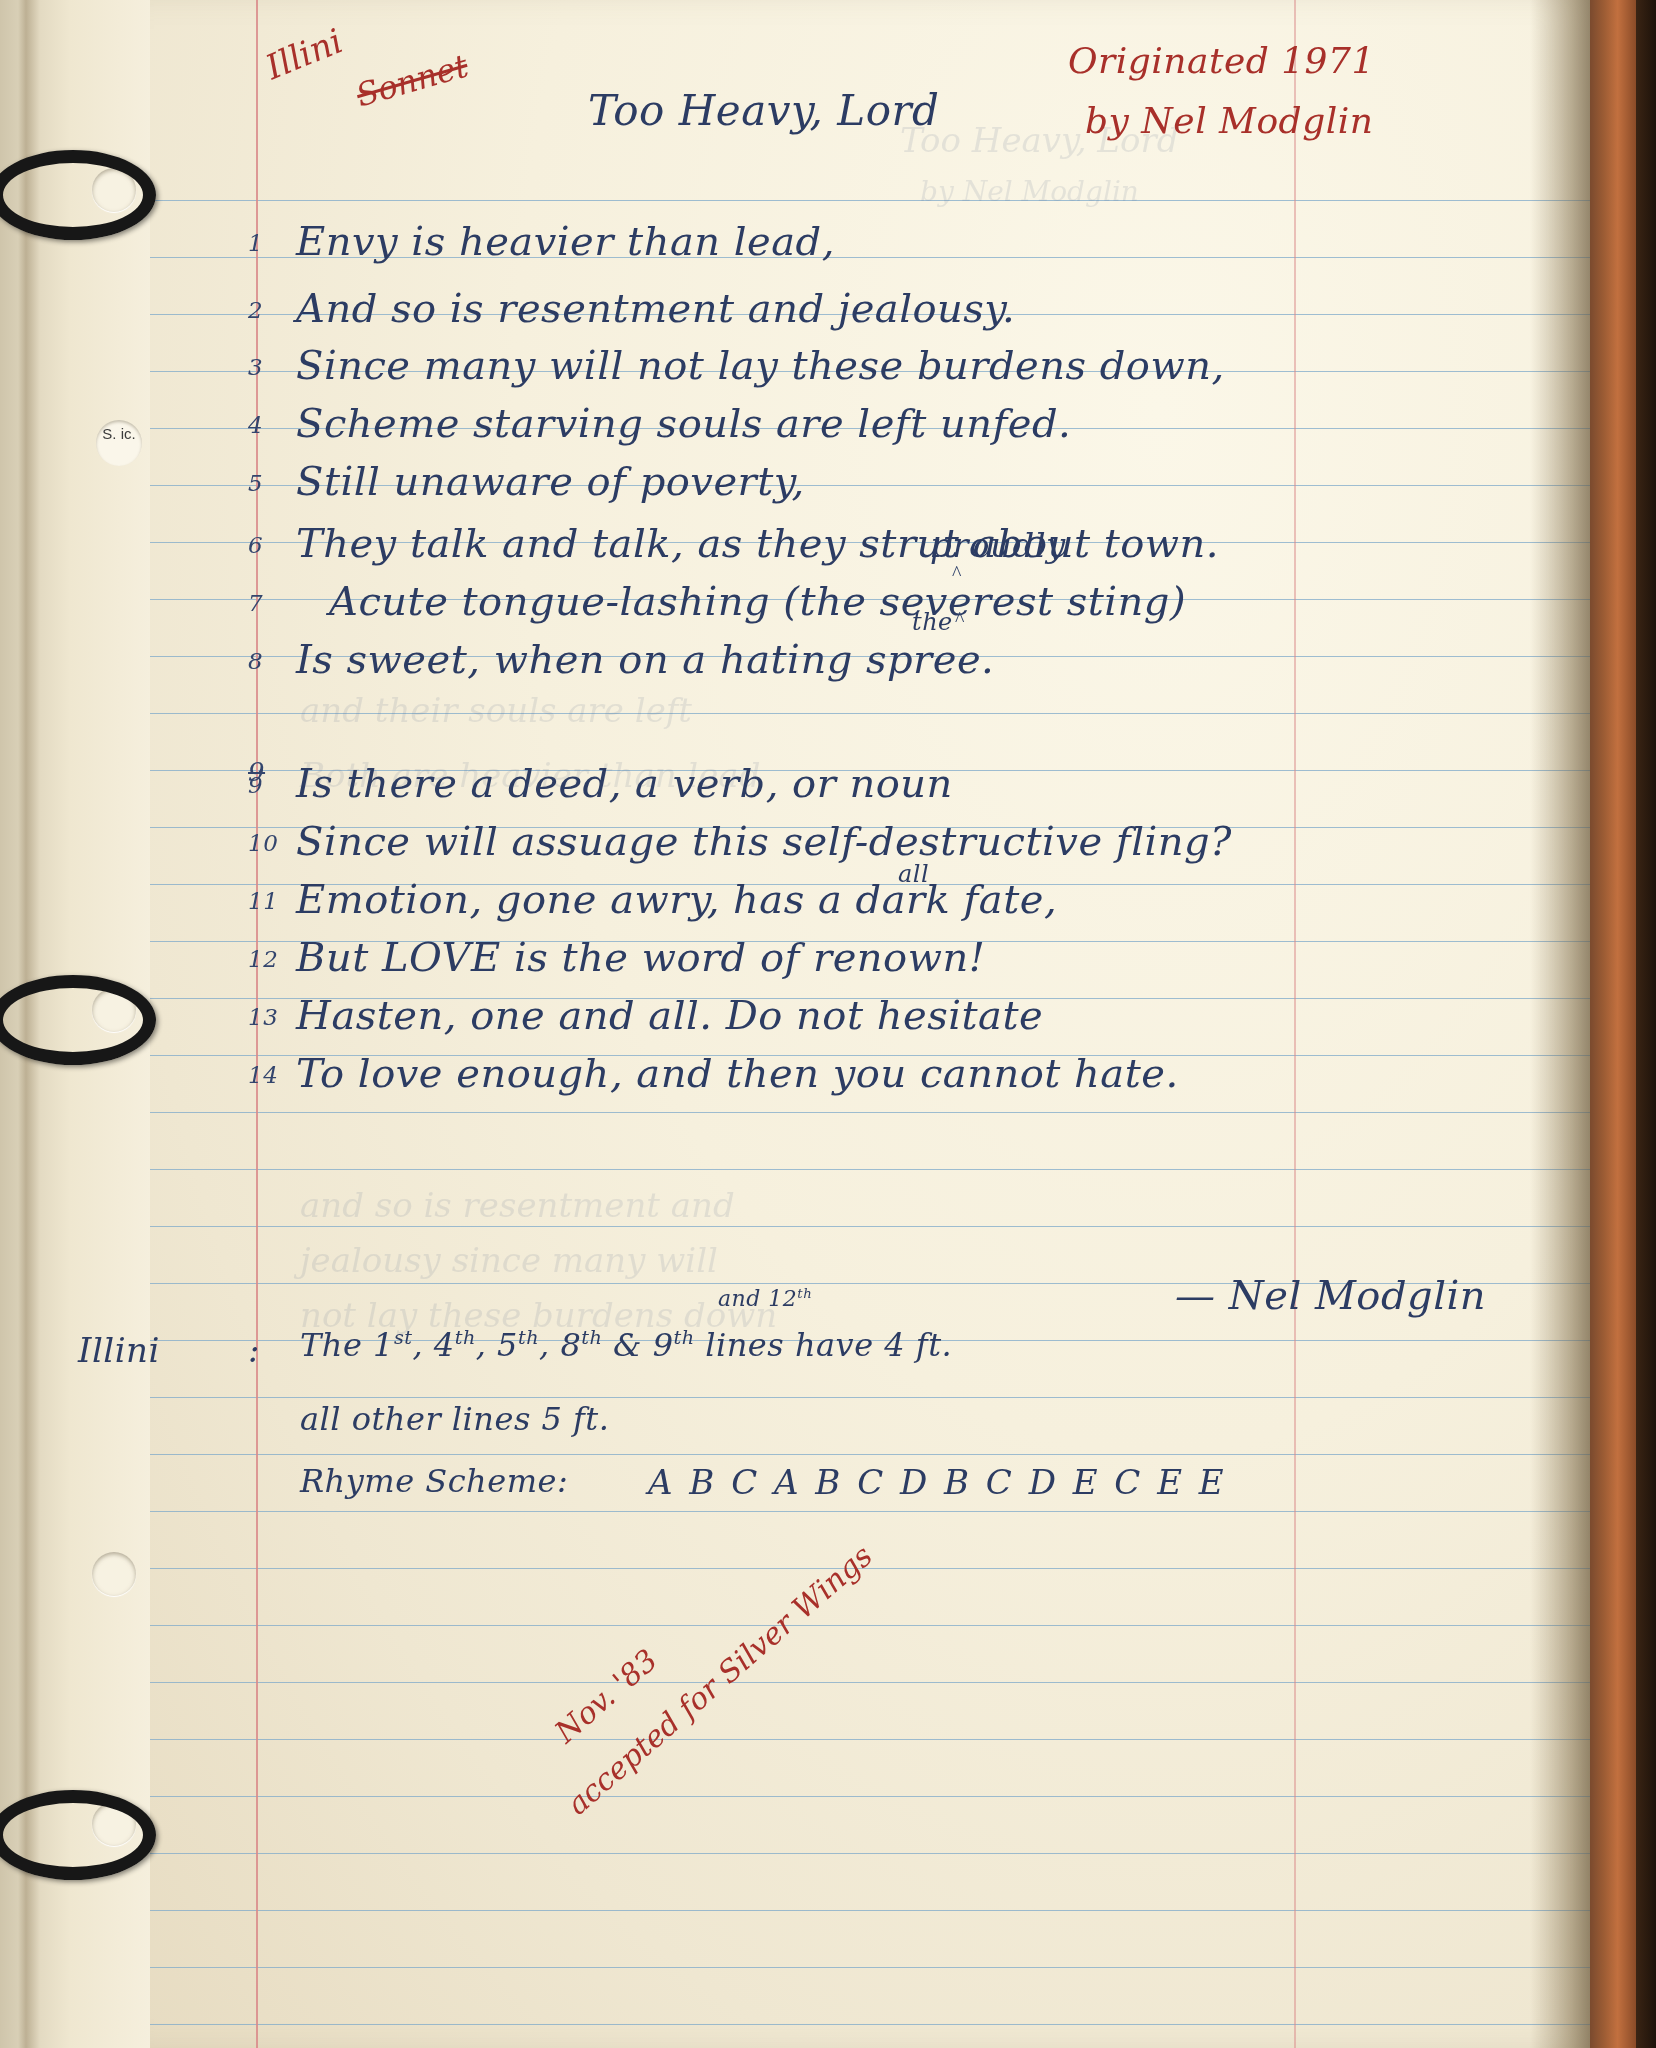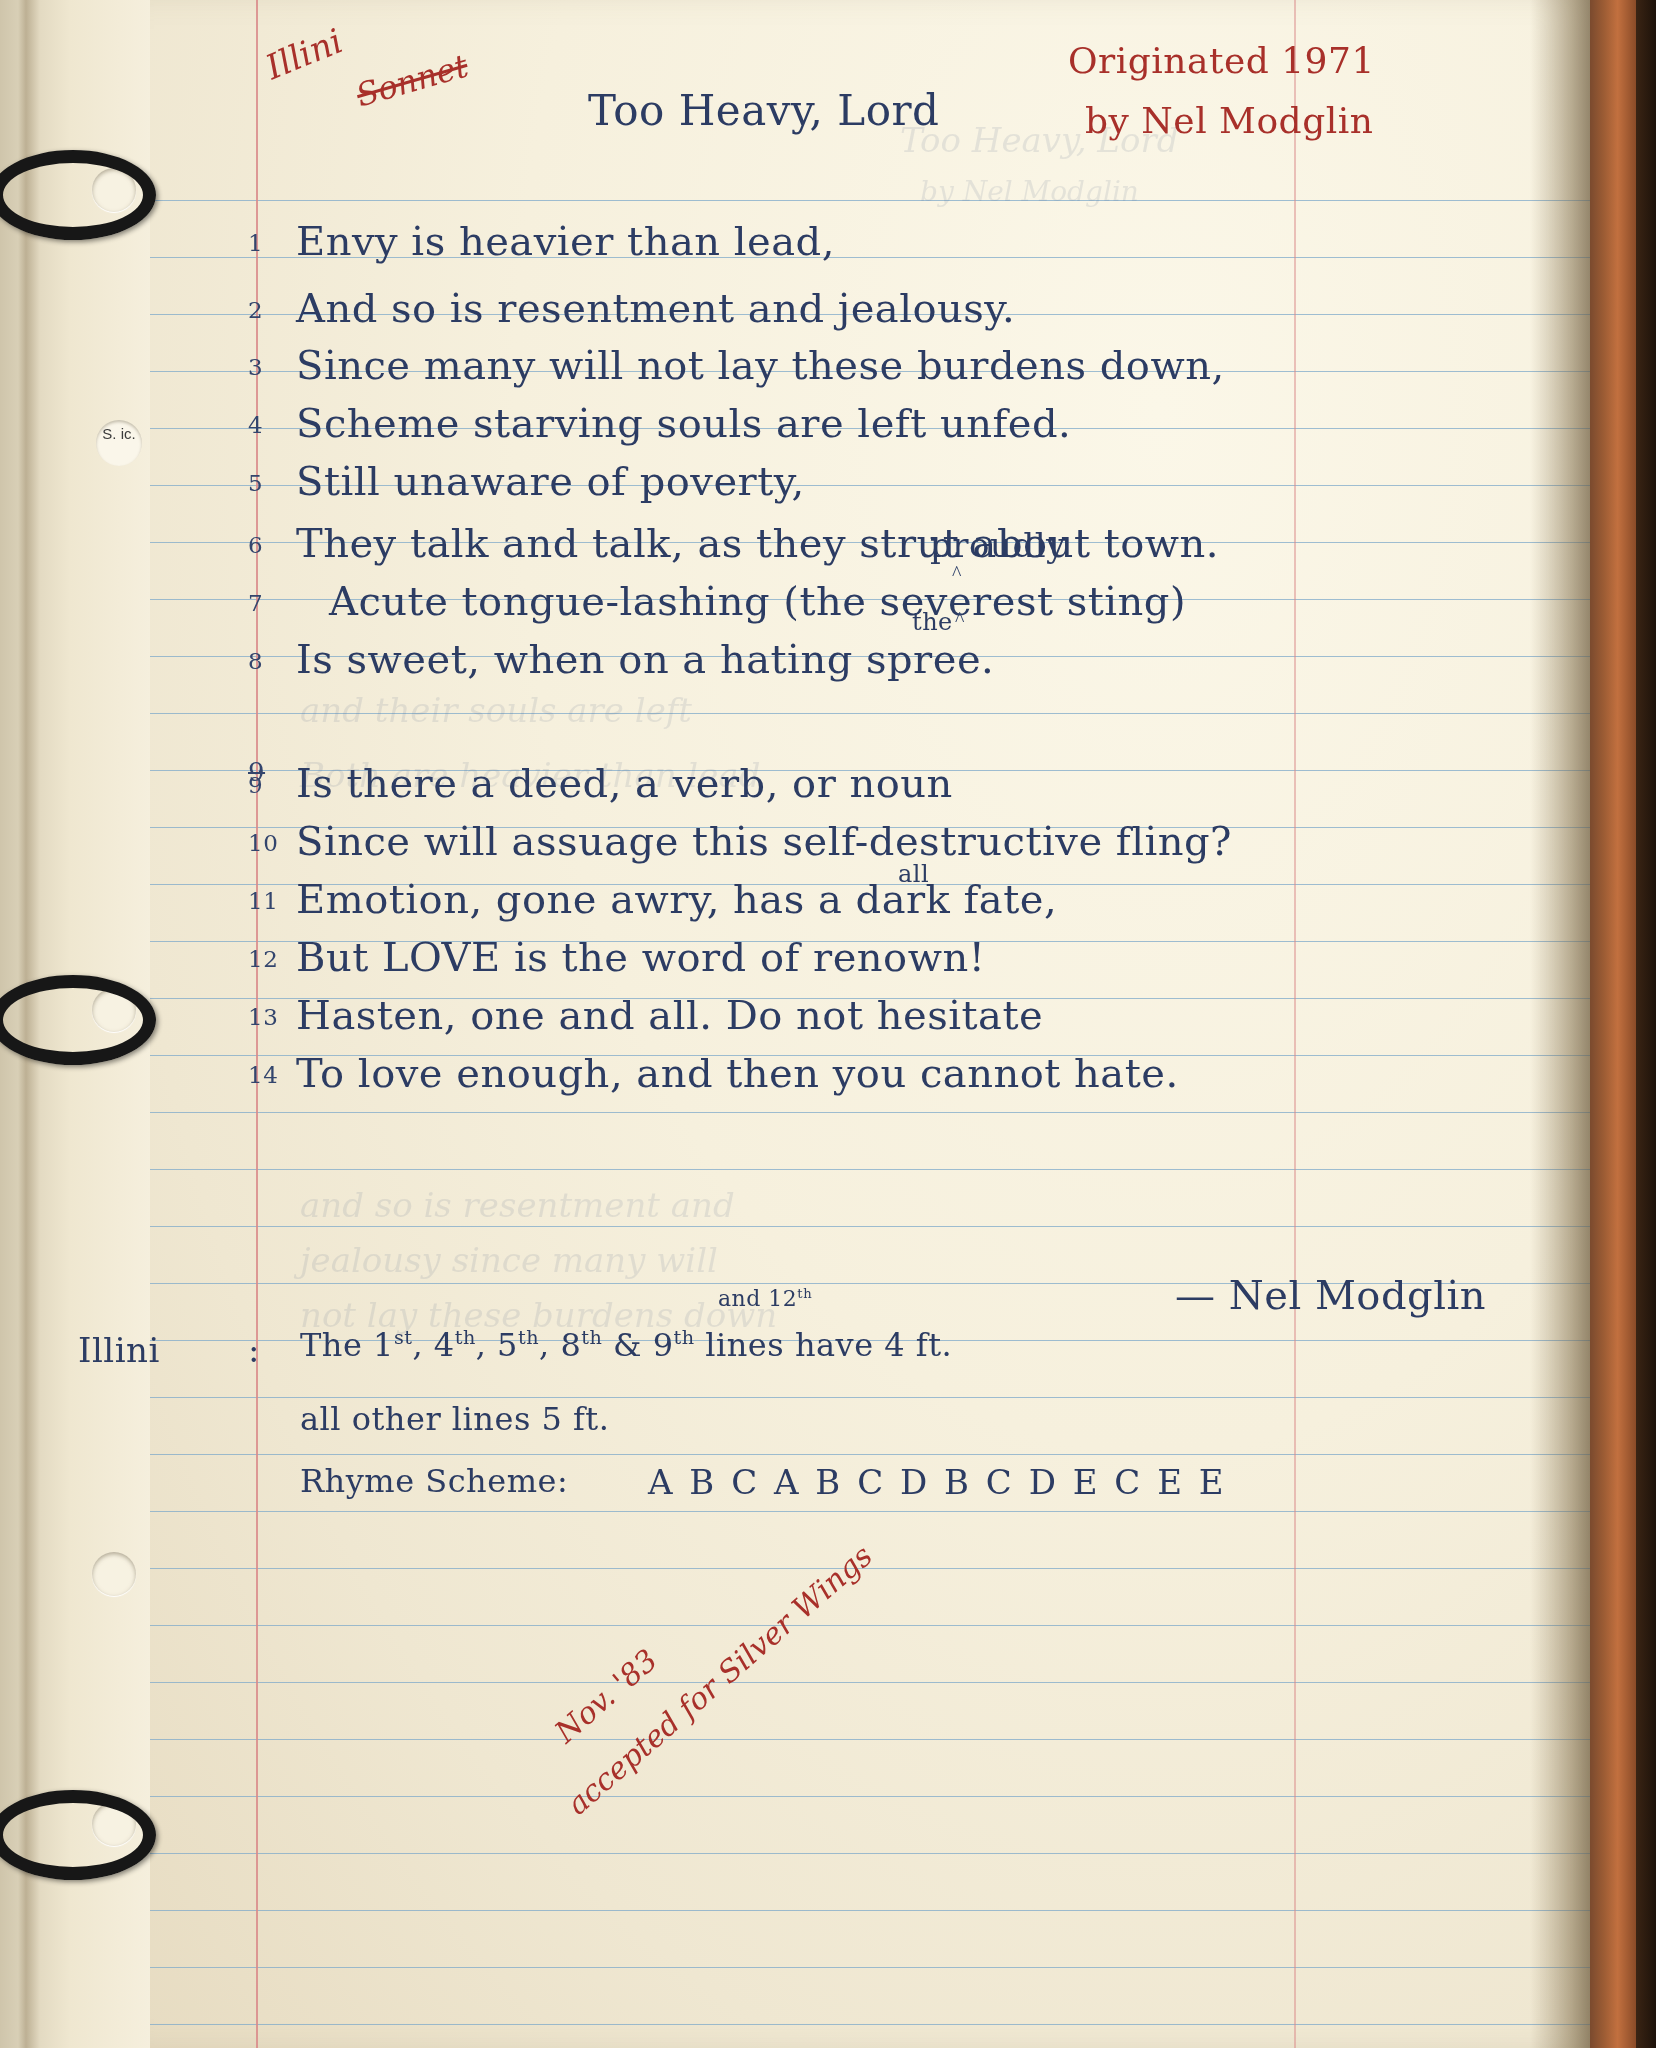--- a/index.html
+++ b/index.html
@@ -95,20 +95,21 @@
     position: absolute; top: 0; width: 2px; height: 2048px;
     background: #d98a8a; opacity: .85; z-index: 4;
   }
   .margin-left { left: 256px; }
   .margin-right { left: 1294px; opacity: .5; }
 
   
   .hand {
     position: absolute;
     font-family: "URW Chancery L", "DejaVu Serif", serif;
+    font-style: italic;
     color: #2c3c63;
     white-space: nowrap;
     z-index: 10;
     letter-spacing: .5px;
   }
   .red {
     color: #a8302a;
   }
   .num {
     font-size: 23px;

